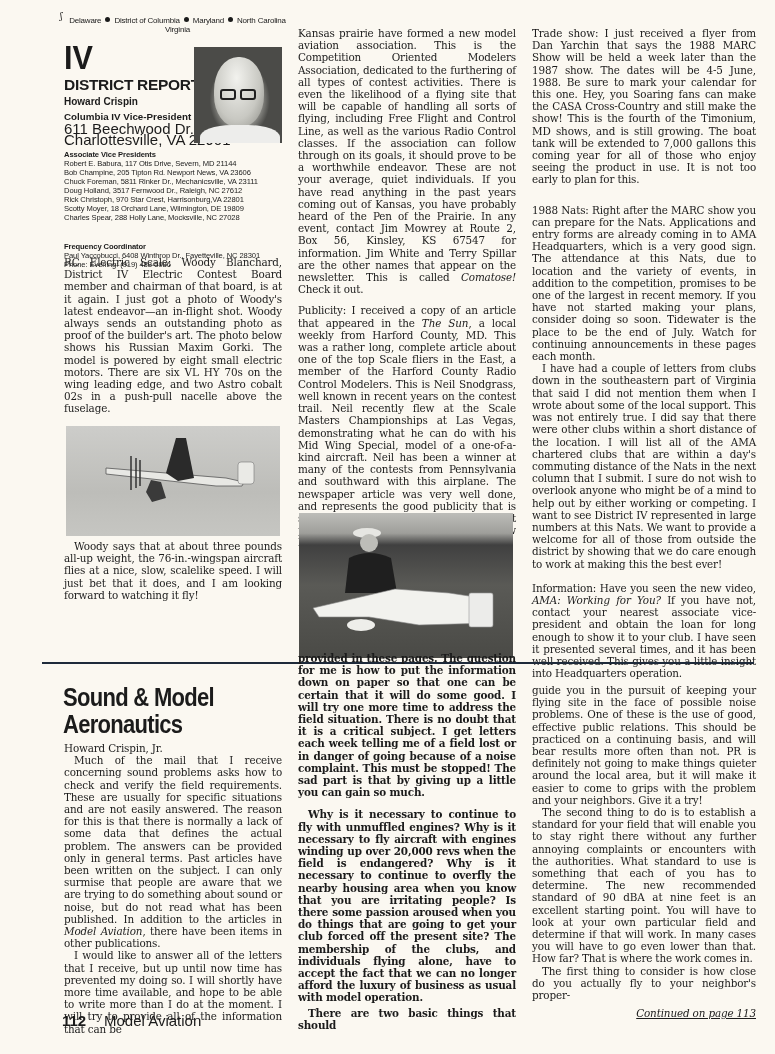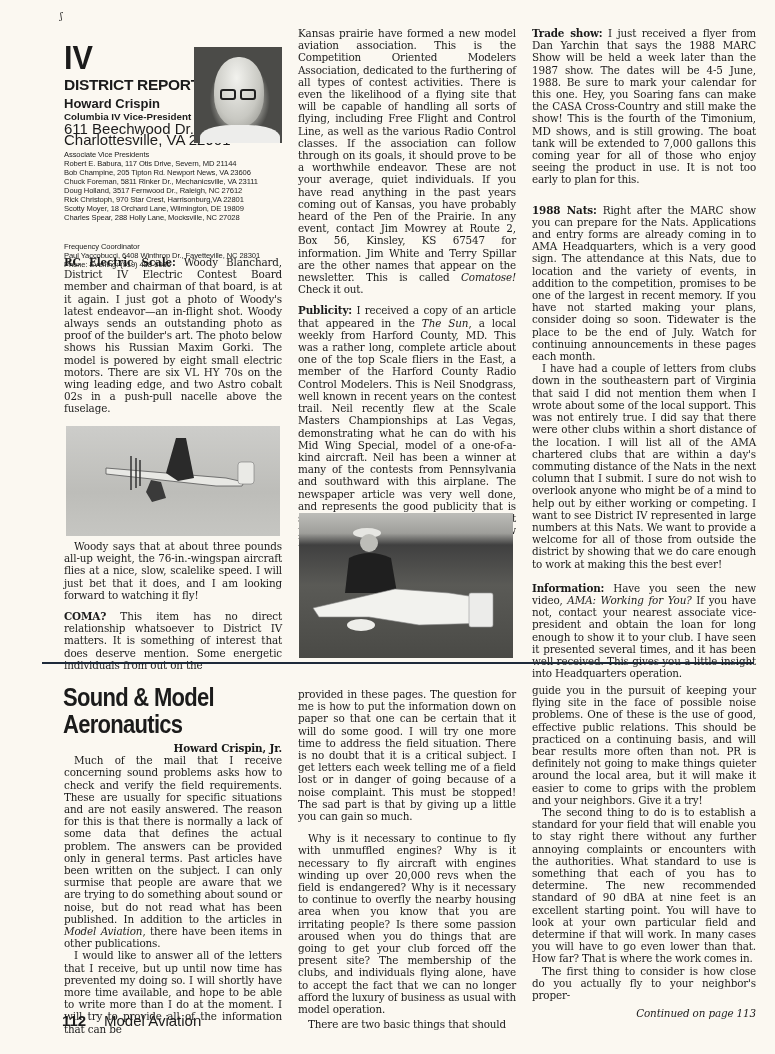--- a/index.html
+++ b/index.html
@@ -8,60 +8,64 @@
     background: #fbf8f1;
     font-family: "DejaVu Serif", serif;
     color: #1b1b1b;
     position: relative;
   }
   .page { position: absolute; left: 0; top: 0; width: 775px; height: 1054px; }
   .col { position: absolute; font-size: 10.4px; line-height: 12.2px; text-align: justify; letter-spacing: -0.15px; }
   .col p { margin: 0; }
   .col p.gap { margin-top: 9px; }
   .col p.ind { text-indent: 10px; }
-  .lead { font-weight: bold; }
+  .lead { font-weight: normal; }
 
   
   .states { position: absolute; left: 65px; top: 16px; width: 225px; font-family: "Liberation Sans", sans-serif; font-size: 8px; line-height: 9px; text-align: center; letter-spacing: -0.2px; }
   .bullet { display: inline-block; width: 5px; height: 5px; border-radius: 50%; background: #1b1b1b; margin: 0 4px; vertical-align: 1px; }
   .tick { position: absolute; left: 60px; top: 11px; font-size: 9px; }
   .district-num { position: absolute; left: 64px; top: 40px; font-family: "Liberation Sans", sans-serif; font-weight: bold; font-size: 34px; line-height: 34px; transform: scaleX(0.9); transform-origin: left; }
   .district-report { position: absolute; left: 64px; top: 76px; font-family: "Liberation Sans", sans-serif; font-weight: bold; font-size: 15.5px; letter-spacing: -0.3px; }
-  .author-name { position: absolute; left: 64px; top: 96px; font-family: "Liberation Sans", sans-serif; font-weight: bold; font-size: 13px; }
+  .author-name { position: absolute; left: 64px; top: 96px; font-family: "Liberation Sans", sans-serif; font-weight: bold; font-size: 10px; }
   .author-title { position: absolute; left: 64px; top: 111px; font-family: "Liberation Sans", sans-serif; font-weight: bold; font-size: 9.8px; }
   .addr { position: absolute; left: 64px; font-family: "Liberation Sans", sans-serif; font-size: 15px; line-height: 11px; }
   .portrait { position: absolute; left: 194px; top: 47px; width: 88px; height: 96px; background: radial-gradient(ellipse 30px 38px at 52% 55%, #d8d8d2 0%, #b6b6b0 55%, #4b4b48 100%); overflow: hidden; }
   .portrait .head { position: absolute; left: 20px; top: 10px; width: 50px; height: 70px; border-radius: 48% 48% 45% 45%; background: radial-gradient(ellipse at 45% 30%, #f2f2ee 0%, #c8c8c2 60%, #8a8a84 100%); }
   .portrait .glasses { position: absolute; left: 26px; top: 42px; width: 38px; height: 12px; }
   .portrait .glasses i { position: absolute; top: 0; width: 16px; height: 11px; border: 2.5px solid #202020; border-radius: 3px; box-sizing: border-box; }
   .portrait .body { position: absolute; left: 6px; top: 78px; width: 80px; height: 30px; background: #ededeb; border-radius: 40% 40% 0 0; }
 
   .assoc { position: absolute; left: 64px; top: 150px; width: 230px; font-family: "Liberation Sans", sans-serif; font-size: 7.6px; line-height: 9px; letter-spacing: -0.1px; }
-  .assoc .h { font-weight: normal; }
+  .assoc .h { font-weight: bold; }
   .assoc .sp { margin-top: 20px; }
 
   
   .photo1 { position: absolute; left: 66px; top: 426px; width: 214px; height: 110px; background: linear-gradient(180deg, #cdcdca 0%, #bdbdb9 60%, #c6c6c2 100%); overflow: hidden; }
   .photo2 { position: absolute; left: 299px; top: 513px; width: 214px; height: 145px; background: linear-gradient(180deg, #bdbdb9 0%, #9e9e9a 14%, #404040 22%, #5a5a56 50%, #4a4a46 100%); overflow: hidden; }
 
   .rule { position: absolute; left: 42px; top: 662px; width: 712px; height: 2px; background: #1e2a3a; }
 
   .title2 { position: absolute; left: 63px; top: 684px; font-family: "Liberation Sans", sans-serif; font-weight: bold; font-size: 25px; line-height: 27px; letter-spacing: -0.8px; transform: scaleX(0.88); transform-origin: left; }
-  .byline2 { text-align: right; font-weight: bold; }
+  .byline2 { text-align: left; font-weight: normal; }
 
   .footer-num { position: absolute; left: 62px; top: 1012px; font-family: "Liberation Sans", sans-serif; font-weight: bold; font-size: 15px; }
   .footer-pub { position: absolute; left: 104px; top: 1012px; font-family: "Liberation Sans", sans-serif; font-size: 15px; }
-  .cont { text-align: right; font-style: italic; margin-top: 6px !important; }
+  .cont { text-align: right; font-style: italic; margin-top: 6px !important; text-decoration: underline; }
 </style>
 </head>
 <body>
 
 <div class="page">
 
   <div class="tick">ʃ</div>
+  <div class="states">
+    <span>Delaware</span><span class="bullet"></span><span>District of Columbia</span><span class="bullet"></span><span>Maryland</span><span class="bullet"></span><span>North Carolina</span><br>
+    <span>Virginia</span>
+  </div>
 
   <div class="district-num">IV</div>
   <div class="district-report">DISTRICT REPORT</div>
   <div class="author-name">Howard Crispin</div>
   <div class="author-title">Columbia IV Vice-President</div>
   <div class="addr" style="top:123px">611 Beechwood Dr.</div>
   <div class="addr" style="top:134px">Charlottesville, VA 22901</div>
 
   <div class="portrait" title="Portrait photo of Howard Crispin">
     <div class="head"></div>
@@ -97,21 +101,20 @@
       <path d="M85 54 L95 56 L100 72 L86 76 L80 66 Z" fill="#3a3a3a"></path>
       <rect x="172" y="36" width="16" height="22" rx="3" fill="#eaeae6" stroke="#777" stroke-width="0.6"></rect>
       <line x1="65" y1="30" x2="65" y2="64" stroke="#333" stroke-width="1.5"></line>
       <line x1="70" y1="32" x2="70" y2="62" stroke="#333" stroke-width="1.5"></line>
       <line x1="74" y1="34" x2="74" y2="60" stroke="#333" stroke-width="1.5"></line>
     </svg>
   </div>
 
   <div class="col" style="left:64px; top:540px; width:218px;">
     <p class="ind">Woody says that at about three pounds all-up weight, the 76-in.-wingspan aircraft flies at a nice, slow, scalelike speed. I will just bet that it does, and I am looking forward to watching it fly!</p>
-    <p class="gap"><span class="lead">COMA?</span><span> This item has no direct relationship whatsoever to District IV matters. It is something of interest that does deserve mention. Some energetic individuals from out on the</span></p>
   </div>
 
   <div class="col" style="left:298px; top:27px; width:218px;">
     <p><span>Kansas prairie have formed a new model aviation association. This is the Competition Oriented Modelers Association, dedicated to the furthering of all types of contest activities. There is even the likelihood of a flying site that will be capable of handling all sorts of flying, including Free Flight and Control Line, as well as the various Radio Control classes. If the association can follow through on its goals, it should prove to be a worthwhile endeavor. These are not your average, quiet individuals. If you have read anything in the past years coming out of Kansas, you have probably heard of the Pen of the Prairie. In any event, contact Jim Mowrey at Route 2, Box 56, Kinsley, KS 67547 for information. Jim White and Terry Spillar are the other names that appear on the newsletter. This is called </span><i>Comatose!</i><span> Check it out.</span></p>
     <p class="gap"><span class="lead">Publicity:</span><span> I received a copy of an article that appeared in the </span><i>The Sun</i><span>, a local weekly from Harford County, MD. This was a rather long, complete article about one of the top Scale fliers in the East, a member of the Harford County Radio Control Modelers. This is Neil Snodgrass, well known in recent years on the contest trail. Neil recently flew at the Scale Masters Championships at Las Vegas, demonstrating what he can do with his Mid Wing Special, model of a one-of-a-kind aircraft. Neil has been a winner at many of the contests from Pennsylvania and southward with this airplane. The newspaper article was very well done, and represents the good publicity that is sometimes found. Unfortunately, it is not possible to copy it here. The photo below has Neil and his aircraft.</span></p>
   </div>
 
   <div class="photo2" title="Neil Snodgrass kneeling behind his Mid Wing Special model">
     <svg width="214" height="145" viewBox="0 0 214 145">
       <ellipse cx="68" cy="20" rx="14" ry="5" fill="#e6e6e2"></ellipse>
@@ -136,21 +139,21 @@
     <div>Sound &amp; Model</div>
     <div>Aeronautics</div>
   </div>
 
   <div class="col" style="left:64px; top:742px; width:218px;">
     <p class="byline2">Howard Crispin, Jr.</p>
     <p class="ind"><span>Much of the mail that I receive concerning sound problems asks how to check and verify the field requirements. These are usually for specific situations and are not easily answered. The reason for this is that there is normally a lack of some data that defines the actual problem. The answers can be provided only in general terms. Past articles have been written on the subject. I can only surmise that people are aware that we are trying to do something about sound or noise, but do not read what has been published. In addition to the articles in </span><i>Model Aviation</i><span>, there have been items in other publications.</span></p>
     <p class="ind">I would like to answer all of the letters that I receive, but up until now time has prevented my doing so. I will shortly have more time available, and hope to be able to write more than I do at the moment. I will try to provide all of the information that can be</p>
   </div>
 
-  <div class="col" style="left:298px; top:688px; width:218px;">
+  <div class="col" style="left:298px; top:652px; width:218px;font-weight:bold;">
     <p>provided in these pages. The question for me is how to put the information down on paper so that one can be certain that it will do some good. I will try one more time to address the field situation. There is no doubt that it is a critical subject. I get letters each week telling me of a field lost or in danger of going because of a noise complaint. This must be stopped! The sad part is that by giving up a little you can gain so much.</p>
     <p class="ind" style="margin-top:10px">Why is it necessary to continue to fly with unmuffled engines? Why is it necessary to fly aircraft with engines winding up over 20,000 revs when the field is endangered? Why is it necessary to continue to overfly the nearby housing area when you know that you are irritating people? Is there some passion aroused when you do things that are going to get your club forced off the present site? The membership of the clubs, and individuals flying alone, have to accept the fact that we can no longer afford the luxury of business as usual with model operation.</p>
     <p class="ind" style="margin-top:3px">There are two basic things that should</p>
   </div>
 
   <div class="col" style="left:532px; top:684px; width:224px;">
     <p>guide you in the pursuit of keeping your flying site in the face of possible noise problems. One of these is the use of good, effective public relations. This should be practiced on a continuing basis, and will bear results more often than not. PR is definitely not going to make things quieter around the local area, but it will make it easier to come to grips with the problem and your neighbors. Give it a try!</p>
     <p class="ind">The second thing to do is to establish a standard for your field that will enable you to stay right there without any further annoying complaints or encounters with the authorities. What standard to use is something that each of you has to determine. The new recommended standard of 90 dBA at nine feet is an excellent starting point. You will have to look at your own particular field and determine if that will work. In many cases you will have to go even lower than that. How far? That is where the work comes in.</p>
     <p class="ind">The first thing to consider is how close do you actually fly to your neighbor's proper-</p>
     <p class="cont">Continued on page 113</p>

